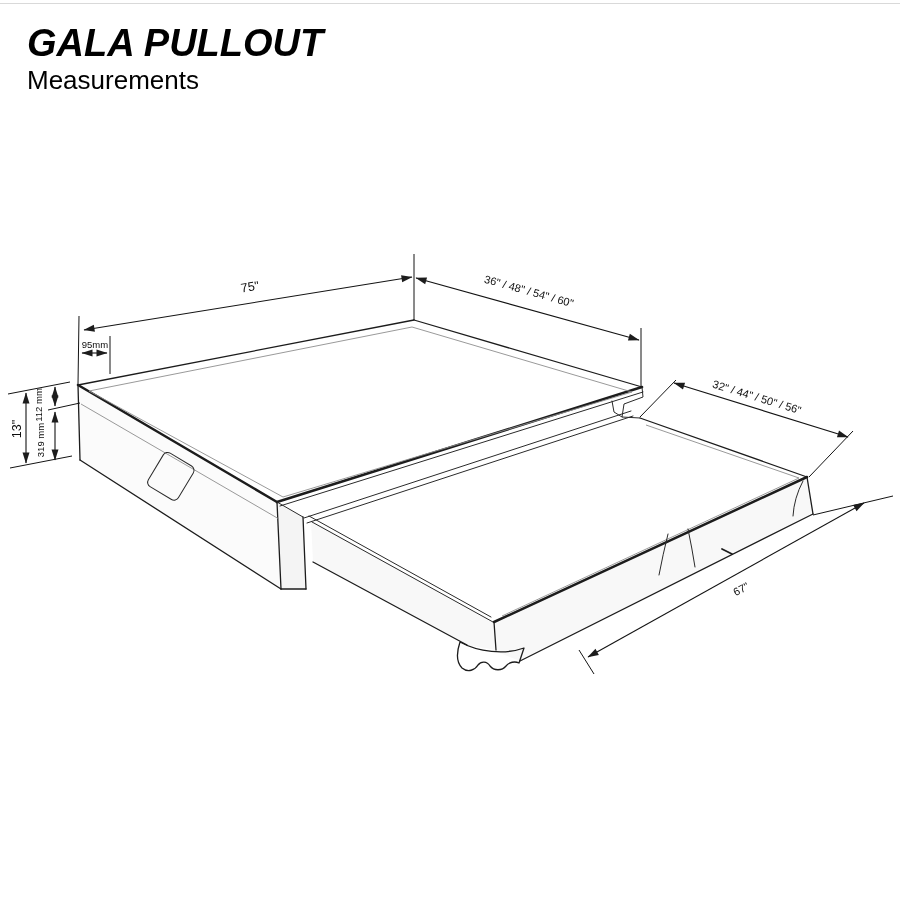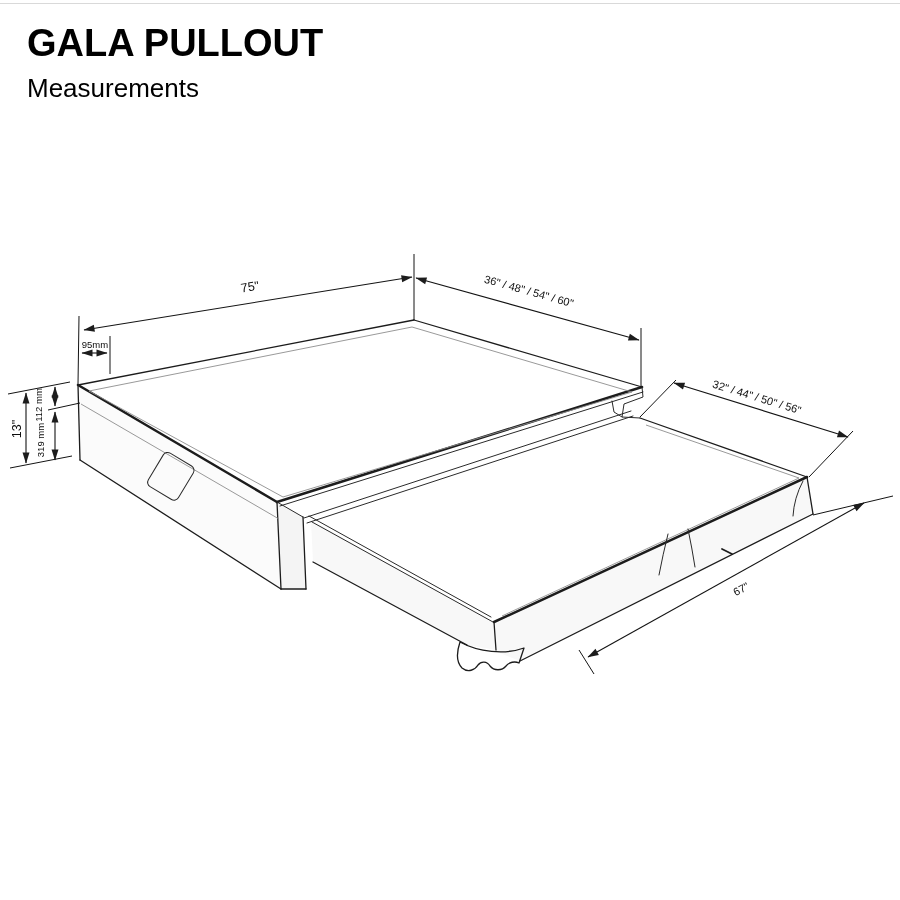--- a/index.html
+++ b/index.html
@@ -3,22 +3,22 @@
 <meta charset="utf-8">
 <style>
   html,body{margin:0;padding:0;}
   body{
     width:900px;height:900px;background:#ffffff;
     font-family:"Liberation Sans", sans-serif;
     position:relative;overflow:hidden;color:#000;
   }
   .top-rule{position:absolute;left:0;top:3px;width:900px;height:1px;background:#d9d9d9;}
   header{position:absolute;left:27px;top:22px;}
-  h1{margin:0;font-size:38px;font-weight:700;line-height:1.12;letter-spacing:0;}
-  .subtitle{font-size:26px;line-height:1.1;margin-top:9px;}
+  h1{margin:0;font-size:38px;font-weight:700;line-height:1.12;letter-spacing:0;font-style:italic;}
+  .subtitle{font-size:26px;line-height:1.1;margin-top:1px;}
   svg.draw{position:absolute;left:0;top:0;}
   .face{stroke:none;}
   .f-white{fill:#ffffff;}
   .f-front{fill:#fbfbfb;}
   .f-side{fill:#f8f8f8;}
   .f-post{fill:#f4f4f4;}
   .f-foot{fill:#ececec;}
   .ln{fill:none;stroke:#1c1c1c;stroke-width:1.3;stroke-linecap:round;stroke-linejoin:round;}
   .ln-heavy{stroke-width:2.5;}
   .ln-med{stroke-width:1.8;}

